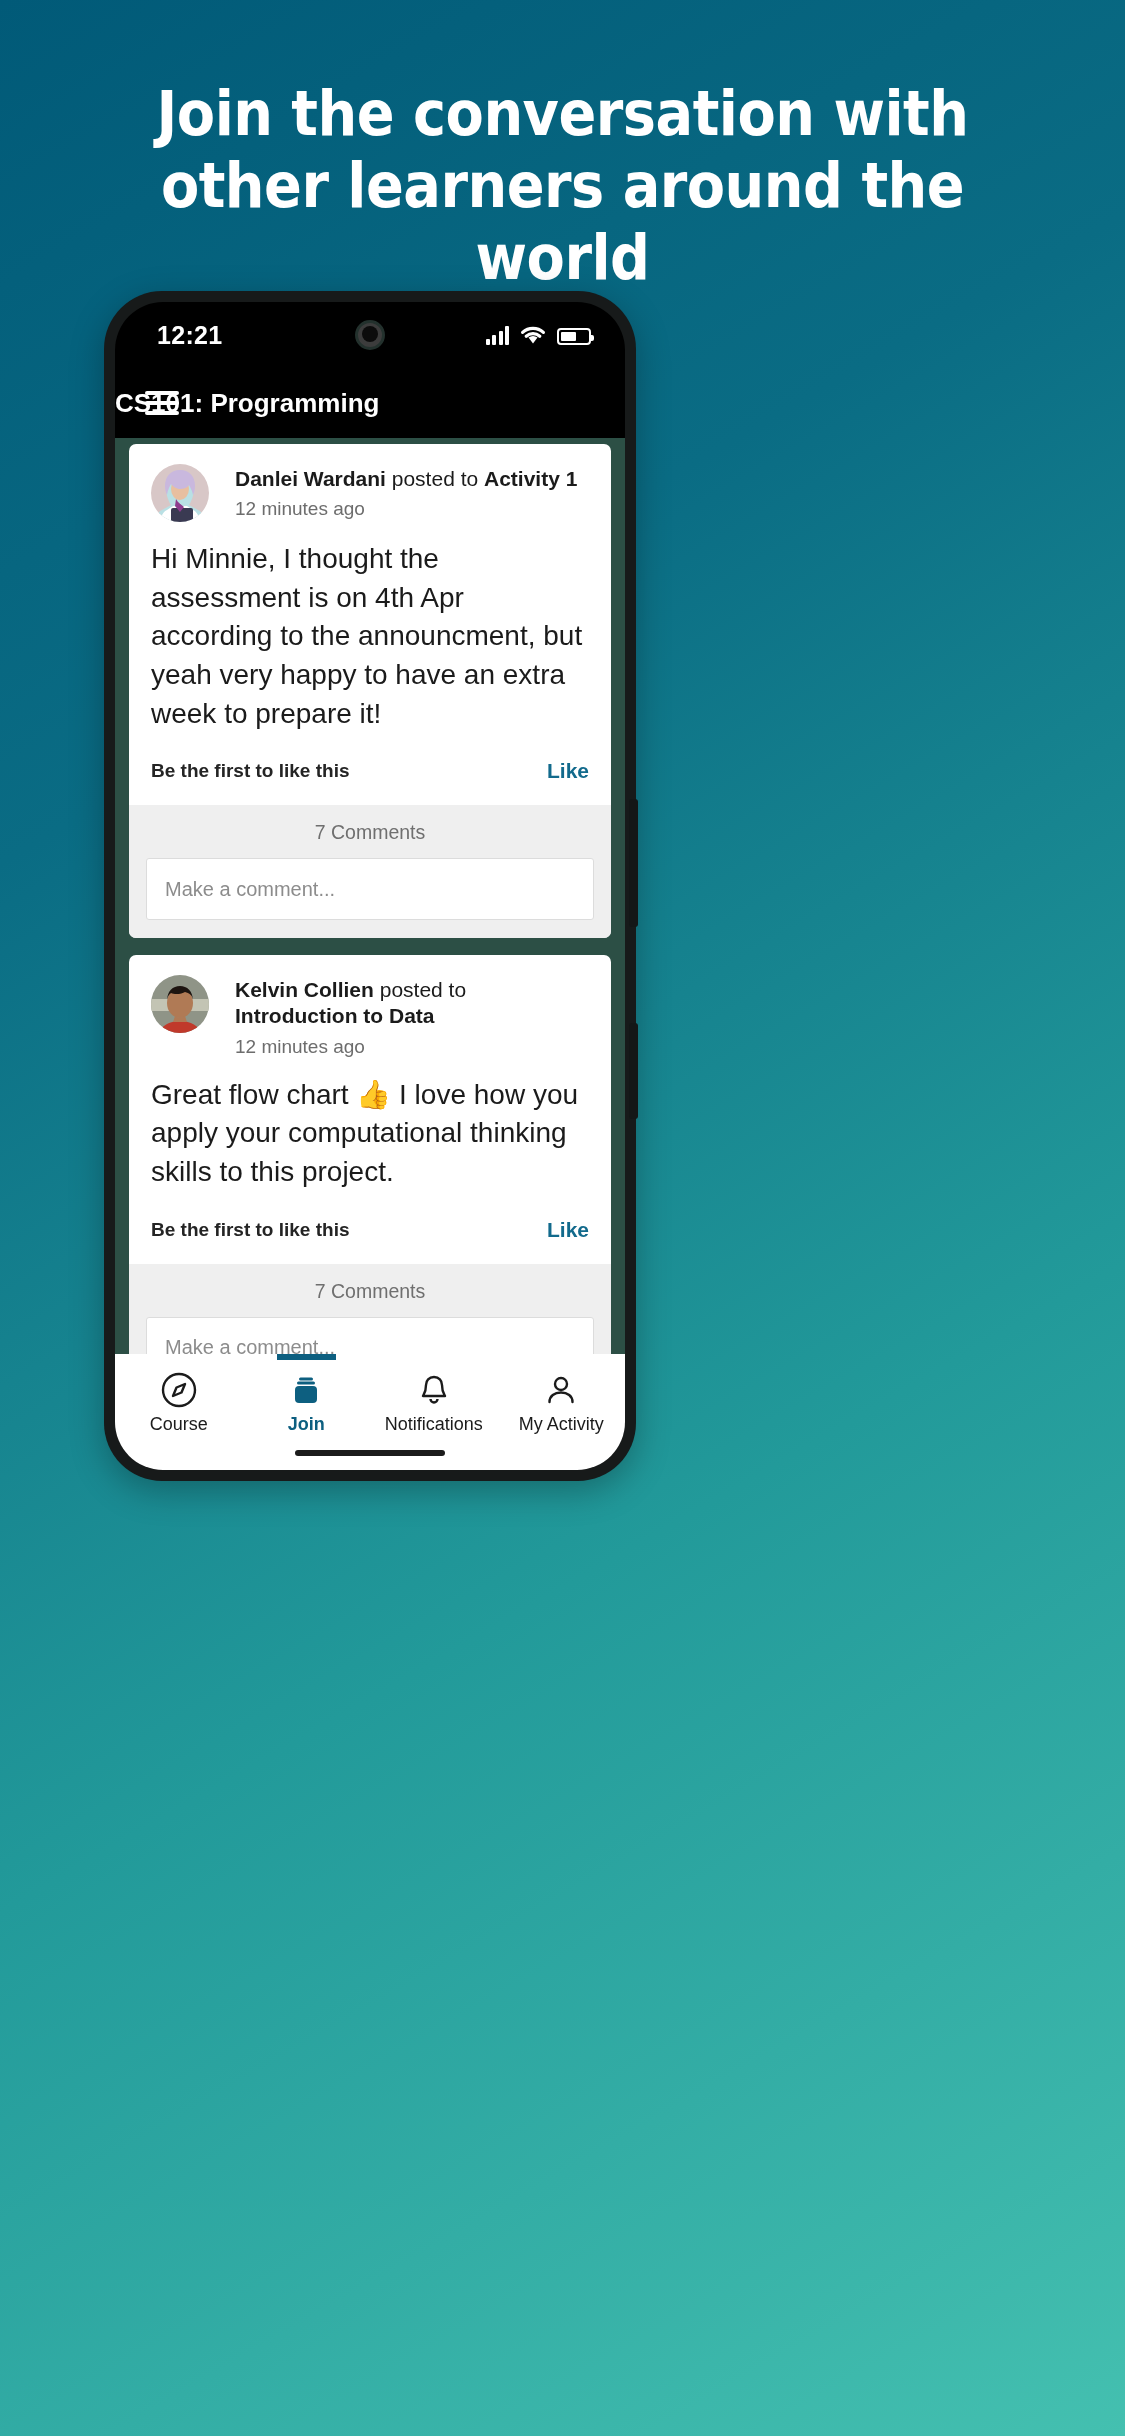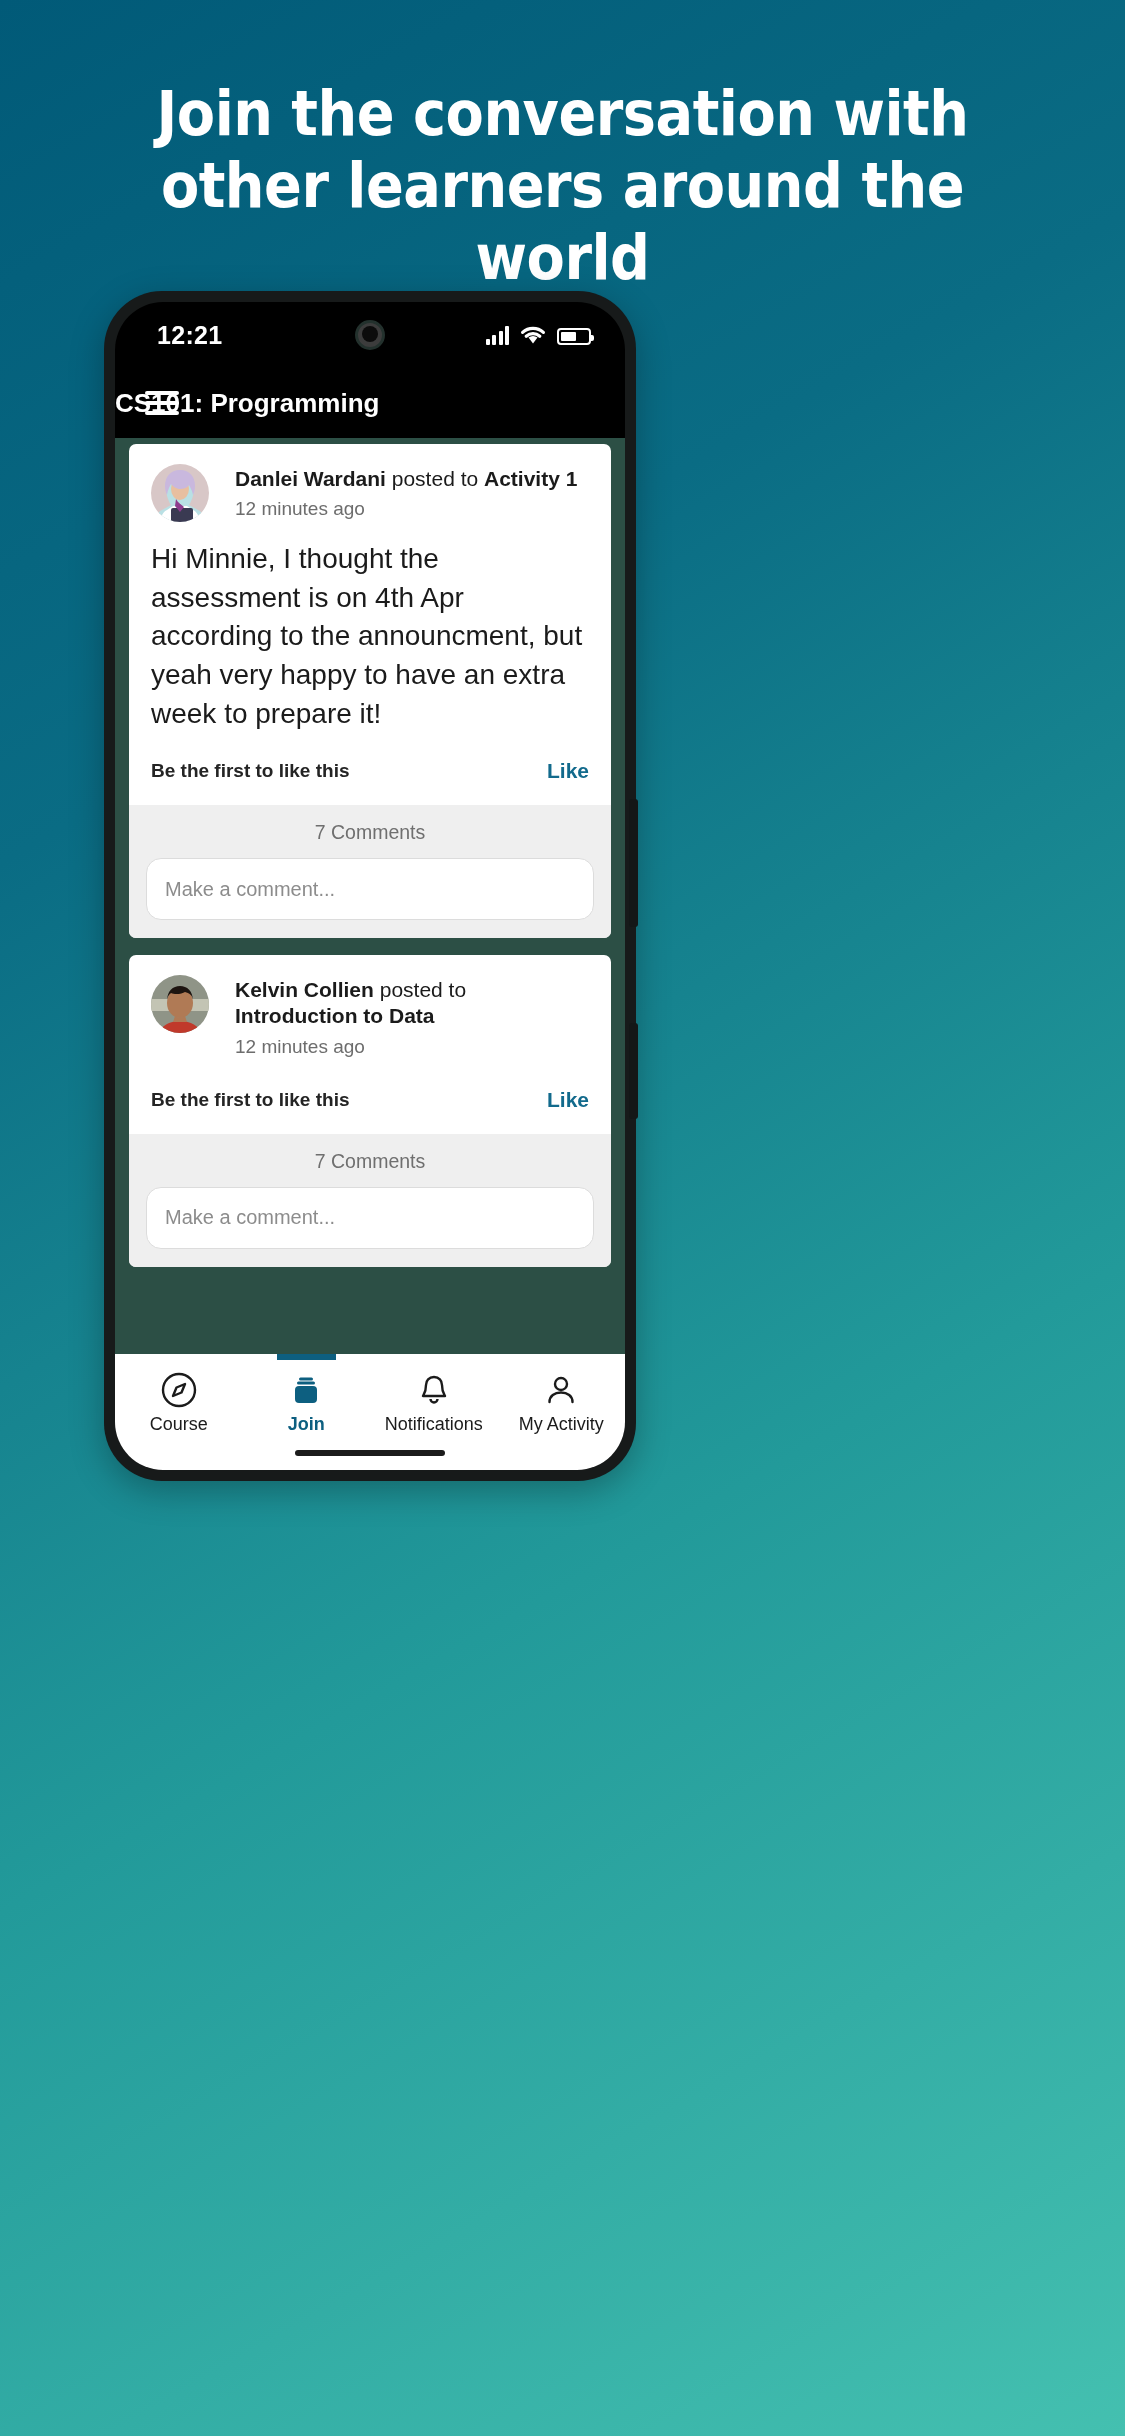--- a/index.html
+++ b/index.html
@@ -186,21 +186,21 @@
     padding: 16px 0 14px 0;
   }
   .comment-box {
     background: #efefef;
     padding: 0 17px 18px 17px;
   }
   .comment-input {
     width: 100%;
     background: #ffffff;
     border: 1px solid #dcdcdc;
-    border-radius: 15px;
+    border-radius: 3px;
     height: 62px;
     display: flex;
     align-items: center;
     padding: 0 18px;
     font-size: 20px;
     color: #8c8c8c;
   }
 
   
   .bottomnav {
@@ -326,20 +326,21 @@
           </div>
           <div class="post-meta">
             <div class="post-line">
               <b>Kelvin Collien</b>
               <span>posted to</span>
               <b>Introduction to Data</b>
             </div>
             <div class="post-time">12 minutes ago</div>
           </div>
         </div>
+        <div class="post-body">Great flow chart 👍 I love how you apply your computational thinking skills to this project.</div>
         <div class="like-row">
           <span class="lbl">Be the first to like this</span>
           <span class="act">Like</span>
         </div>
         <div class="comments-bar">7 Comments</div>
         <div class="comment-box">
           <div class="comment-input">Make a comment...</div>
         </div>
       </div>
 

